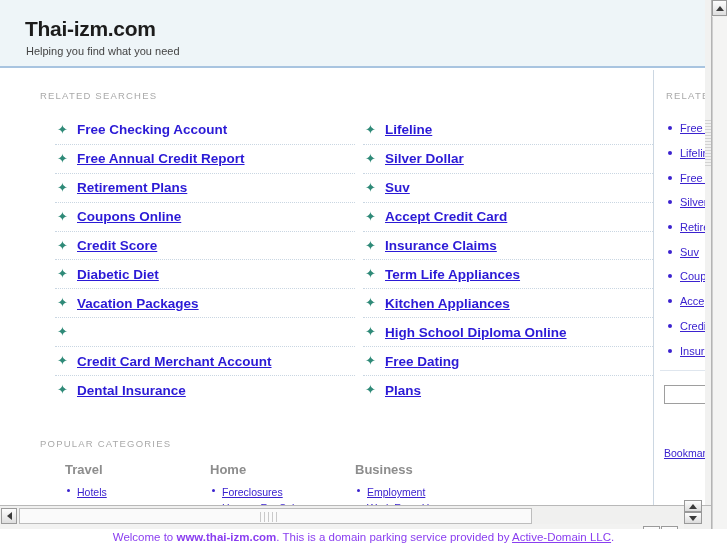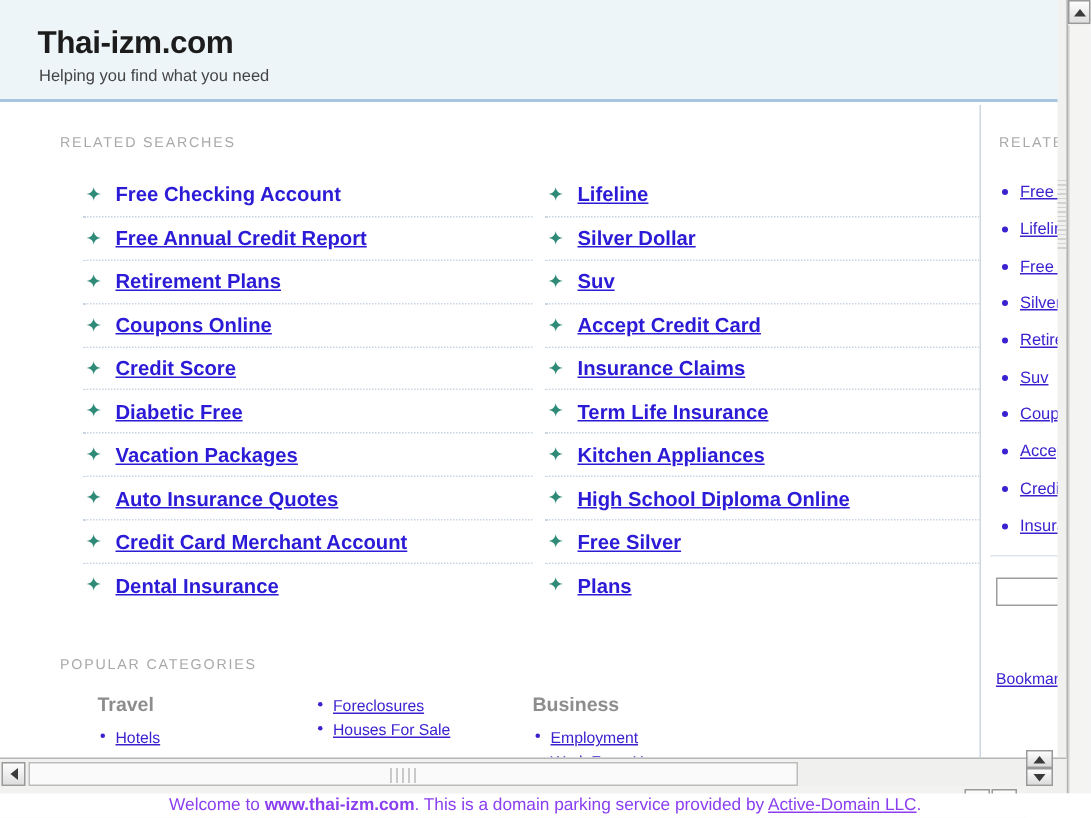--- a/index.html
+++ b/index.html
@@ -369,29 +369,28 @@
         <div class="link-row">
           <span class="star-icon">✦</span>
           <span class="kw-link">Coupons Online</span>
         </div>
         <div class="link-row">
           <span class="star-icon">✦</span>
           <span class="kw-link">Credit Score</span>
         </div>
         <div class="link-row">
           <span class="star-icon">✦</span>
-          <span class="kw-link">Diabetic Free</span>
+          <span class="kw-link">Diabetic Diet</span>
         </div>
         <div class="link-row">
           <span class="star-icon">✦</span>
           <span class="kw-link">Vacation Packages</span>
         </div>
         <div class="link-row">
           <span class="star-icon">✦</span>
-          <span class="kw-link">Auto Insurance Quotes</span>
         </div>
         <div class="link-row">
           <span class="star-icon">✦</span>
           <span class="kw-link">Credit Card Merchant Account</span>
         </div>
         <div class="link-row">
           <span class="star-icon">✦</span>
           <span class="kw-link">Dental Insurance</span>
         </div>
       </div>
@@ -412,51 +411,52 @@
         <div class="link-row">
           <span class="star-icon">✦</span>
           <span class="kw-link">Accept Credit Card</span>
         </div>
         <div class="link-row">
           <span class="star-icon">✦</span>
           <span class="kw-link">Insurance Claims</span>
         </div>
         <div class="link-row">
           <span class="star-icon">✦</span>
-          <span class="kw-link">Term Life Insurance</span>
+          <span class="kw-link">Term Life Appliances</span>
         </div>
         <div class="link-row">
           <span class="star-icon">✦</span>
           <span class="kw-link">Kitchen Appliances</span>
         </div>
         <div class="link-row">
           <span class="star-icon">✦</span>
           <span class="kw-link">High School Diploma Online</span>
         </div>
         <div class="link-row">
           <span class="star-icon">✦</span>
-          <span class="kw-link">Free Silver</span>
+          <span class="kw-link">Free Dating</span>
         </div>
         <div class="link-row">
           <span class="star-icon">✦</span>
           <span class="kw-link">Plans</span>
         </div>
       </div>
 
       <div id="popular-label" class="section-label">POPULAR CATEGORIES</div>
 
       <div id="cats">
         <div class="cat-col">
           <div class="cat-title">Travel</div>
           <div class="cat-item">
             <span class="cat-dot"></span>
             <span class="cat-link">Hotels</span>
           </div>
         </div>
         <div class="cat-col">
+          <div class="cat-title">Home</div>
           <div class="cat-item">
             <span class="cat-dot"></span>
             <span class="cat-link">Foreclosures</span>
           </div>
           <div class="cat-item">
             <span class="cat-dot"></span>
             <span class="cat-link">Houses For Sale</span>
           </div>
         </div>
         <div class="cat-col">

